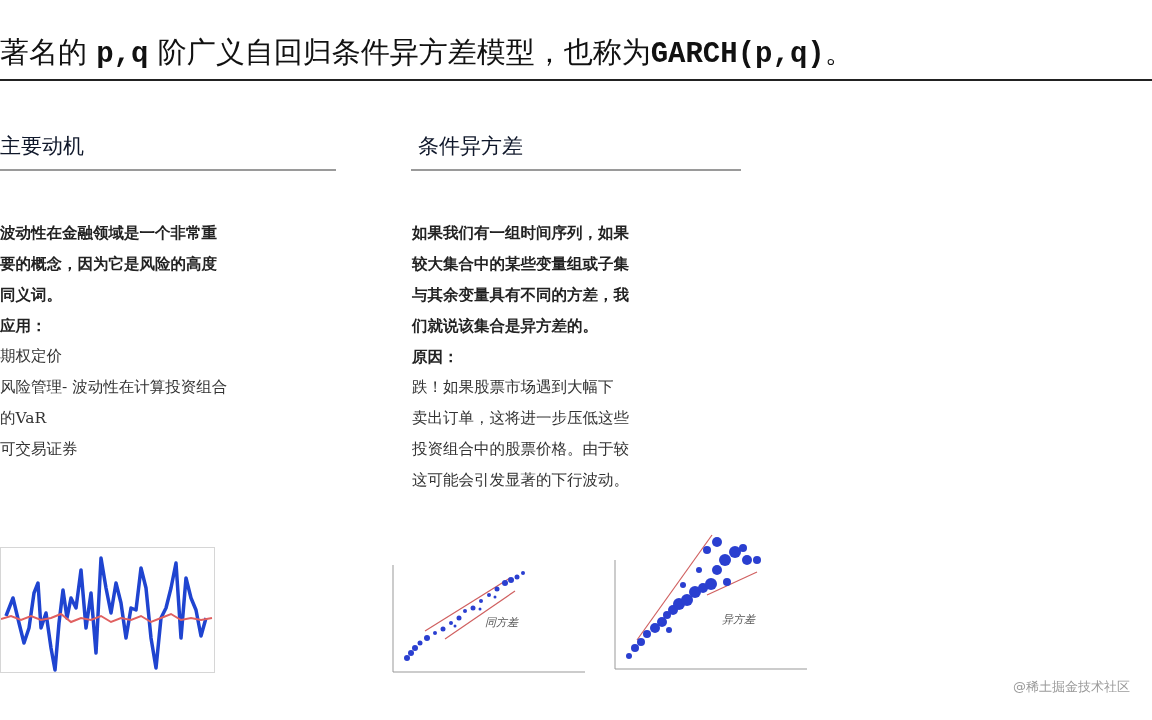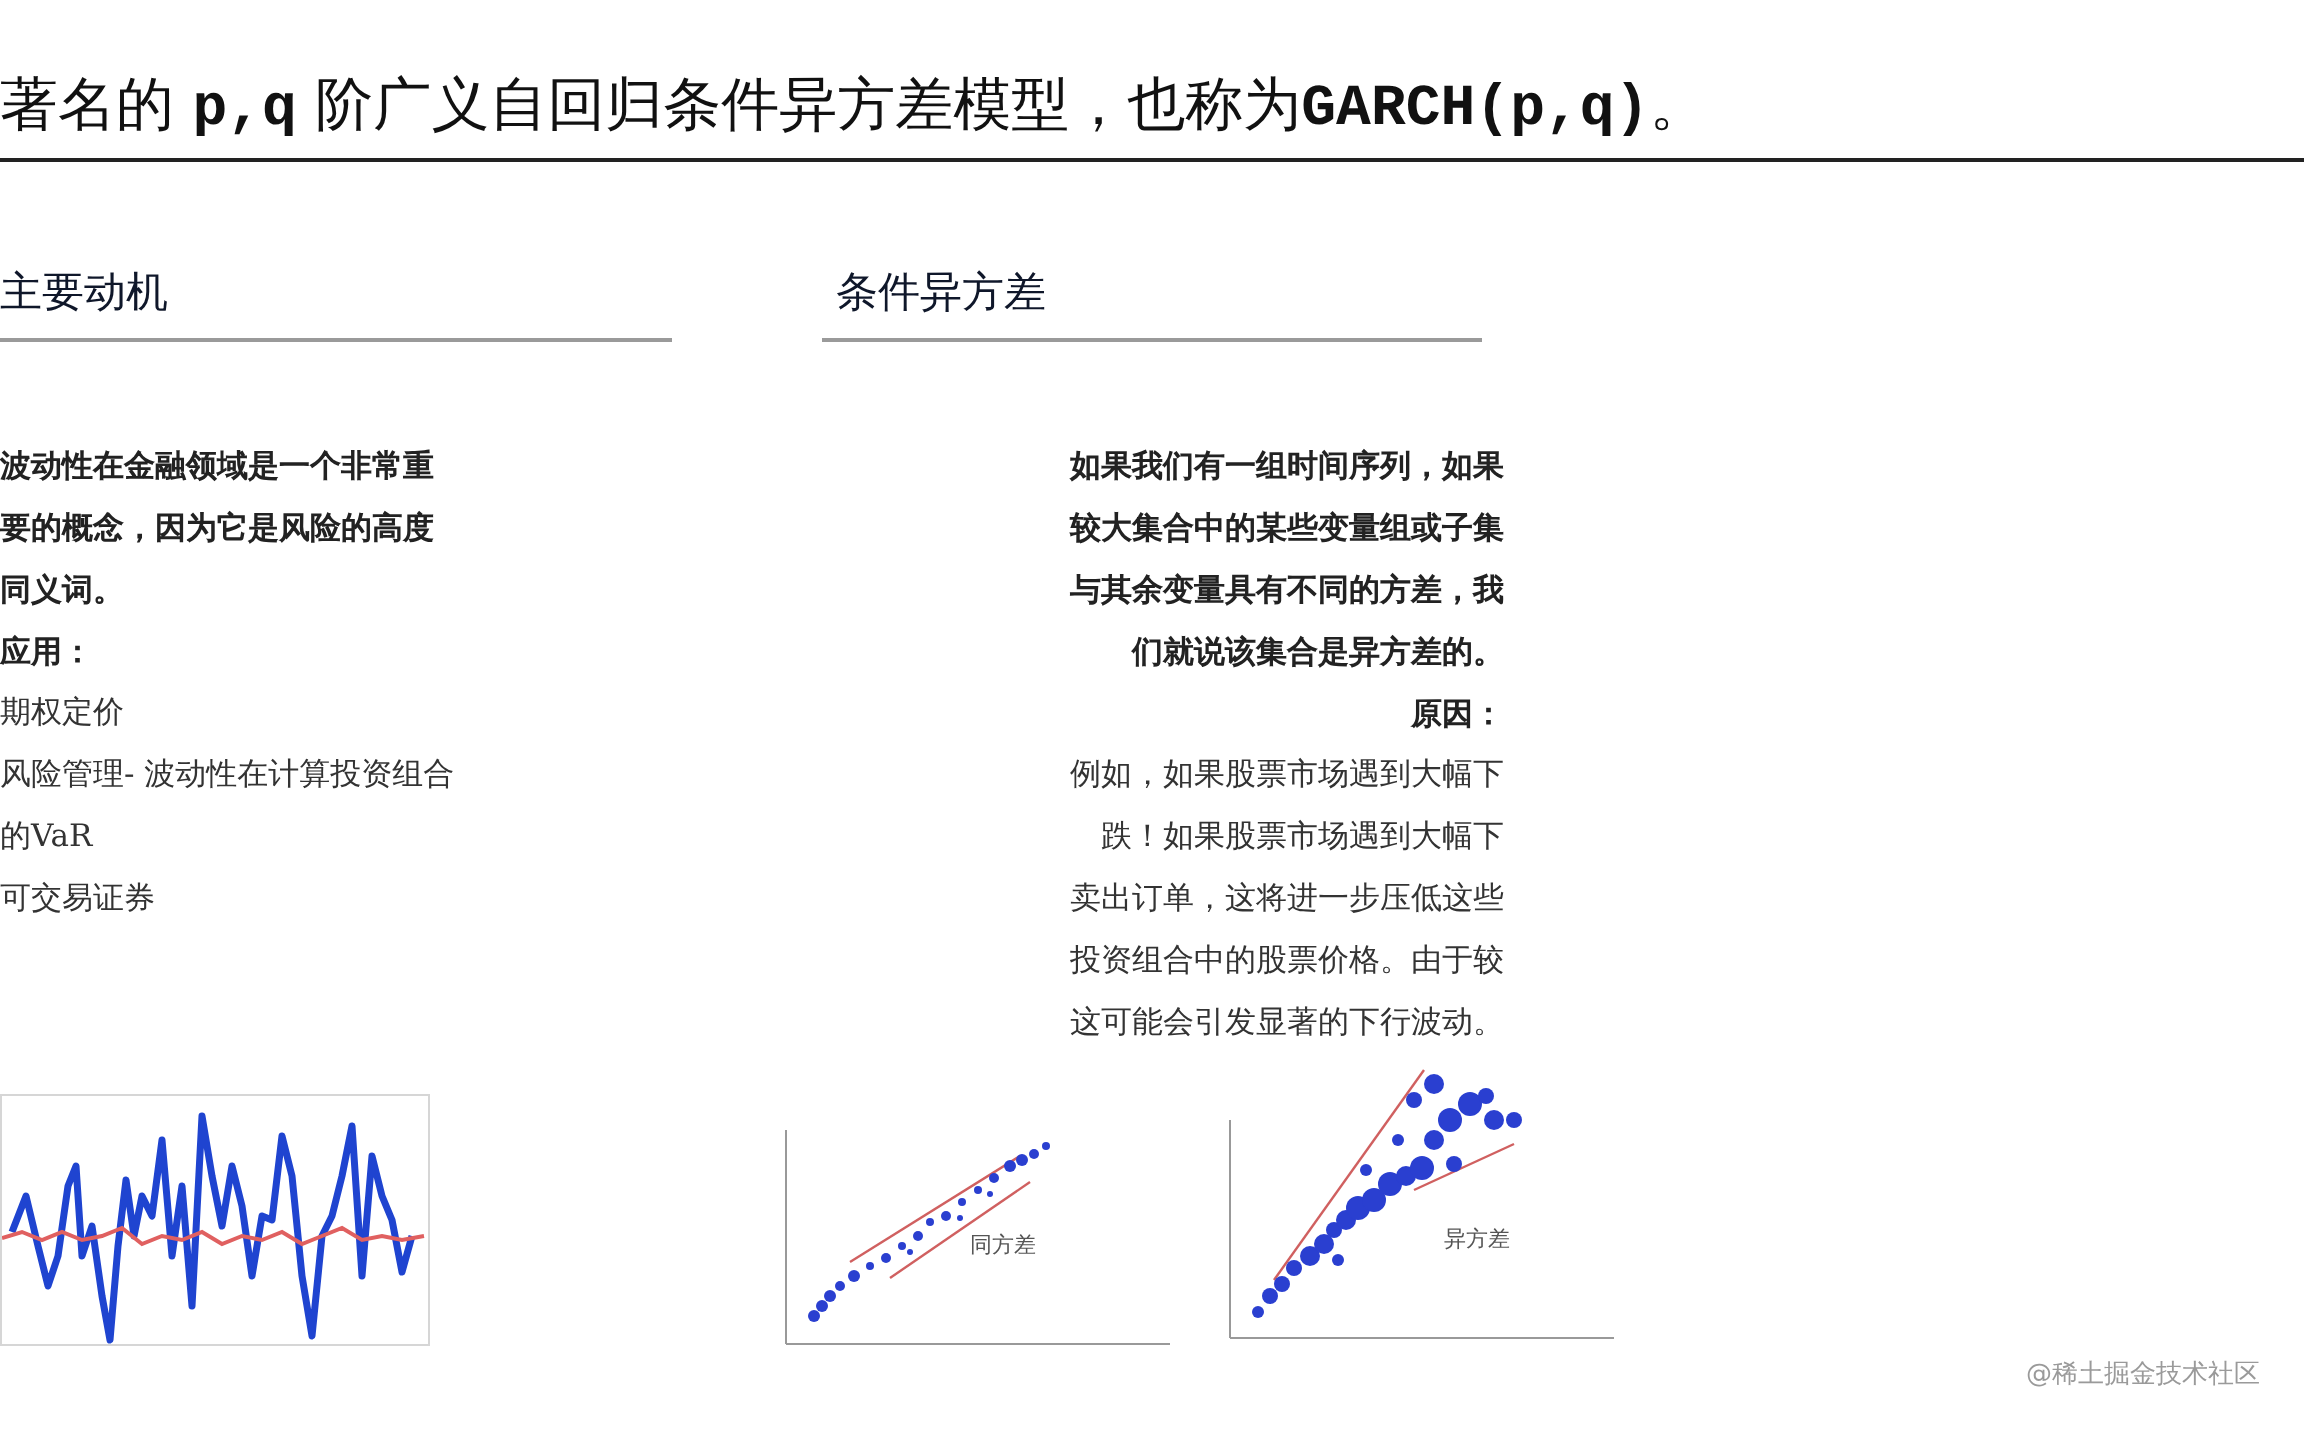--- a/index.html
+++ b/index.html
@@ -16,21 +16,21 @@
 
   .section-head { position:absolute; font-family:"DejaVu Serif", serif; font-size:21px; color:#0f172a; }
   .section-rule { position:absolute; height:2px; background:#9a9a9a; }
 
   .textblock { position:absolute; font-family:"DejaVu Serif", serif; font-size:15.5px; line-height:31px; color:#222;margin-top:28px; }
   .textblock .bold { font-weight:bold; }
   .textblock .normal { color:#333; }
 
   .chart-box { position:absolute; border:1px solid #d6d6d6; background:#fff; }
 
-  .scatter { position:absolute; }
+  .scatter { position:absolute;font-style:italic; }
   .watermark { position:absolute; right:22px; top:678px; font-size:13px; color:#9a9a9a; font-family:"DejaVu Sans", sans-serif; }
 </style>
 </head>
 <body>
 
 <div class="title"><span>著名的 </span><b>p,q</b><span> 阶广义自回归条件异方差模型，也称为</span><b>GARCH(p,q)</b><span>。</span></div>
 <div class="title-rule"></div>
 
 <div class="section-head" style="left:0;top:132px;">主要动机</div>
 <div class="section-rule" style="left:0;top:169px;width:336px;"></div>
@@ -40,27 +40,26 @@
   <div class="bold">同义词。</div>
   <div class="bold">应用：</div>
   <div class="normal">期权定价</div>
   <div class="normal">风险管理- 波动性在计算投资组合</div>
   <div class="normal">的VaR</div>
   <div class="normal">可交易证券</div>
 </div>
 
 <div class="section-head" style="left:418px;top:132px;">条件异方差</div>
 <div class="section-rule" style="left:411px;top:169px;width:330px;"></div>
-<div class="textblock" style="left:412px;top:189px;width:340px;text-align:right;">
+<div class="textblock" style="left:412px;top:189px;width:340px;">
   <div class="bold">如果我们有一组时间序列，如果</div>
   <div class="bold">较大集合中的某些变量组或子集</div>
   <div class="bold">与其余变量具有不同的方差，我</div>
   <div class="bold">们就说该集合是异方差的。</div>
   <div class="bold">原因：</div>
-  <div class="normal">例如，如果股票市场遇到大幅下</div>
   <div class="normal">跌！如果股票市场遇到大幅下</div>
   <div class="normal">卖出订单，这将进一步压低这些</div>
   <div class="normal">投资组合中的股票价格。由于较</div>
   <div class="normal">这可能会引发显著的下行波动。</div>
 </div>
 
 <div class="chart-box" style="left:0;top:547px;width:213px;height:124px;">
   <svg width="213" height="124" viewBox="0 0 213 124">
     <polyline fill="none" stroke="#1f44d0" stroke-width="3.5" stroke-linejoin="round" points="5,68 12,50 18,75 23,95 28,80 33,45 37,35 40,80 45,65 50,100 54,122 58,75 62,42 66,70 70,50 75,60 80,22 85,80 90,45 95,105 100,10 105,40 110,65 115,35 120,55 125,90 130,60 135,62 140,20 145,40 150,90 155,120 160,70 165,60 170,40 175,15 180,90 185,30 190,50 195,62 200,88 205,70"></polyline>
     <polyline fill="none" stroke="#e06060" stroke-width="2" points="0,71 10,68 20,72 30,68 40,72 50,70 60,66 70,74 80,70 90,72 100,68 110,74 120,70 130,72 140,68 150,74 160,70 170,66 180,72 190,70 200,72 211,70"></polyline>

